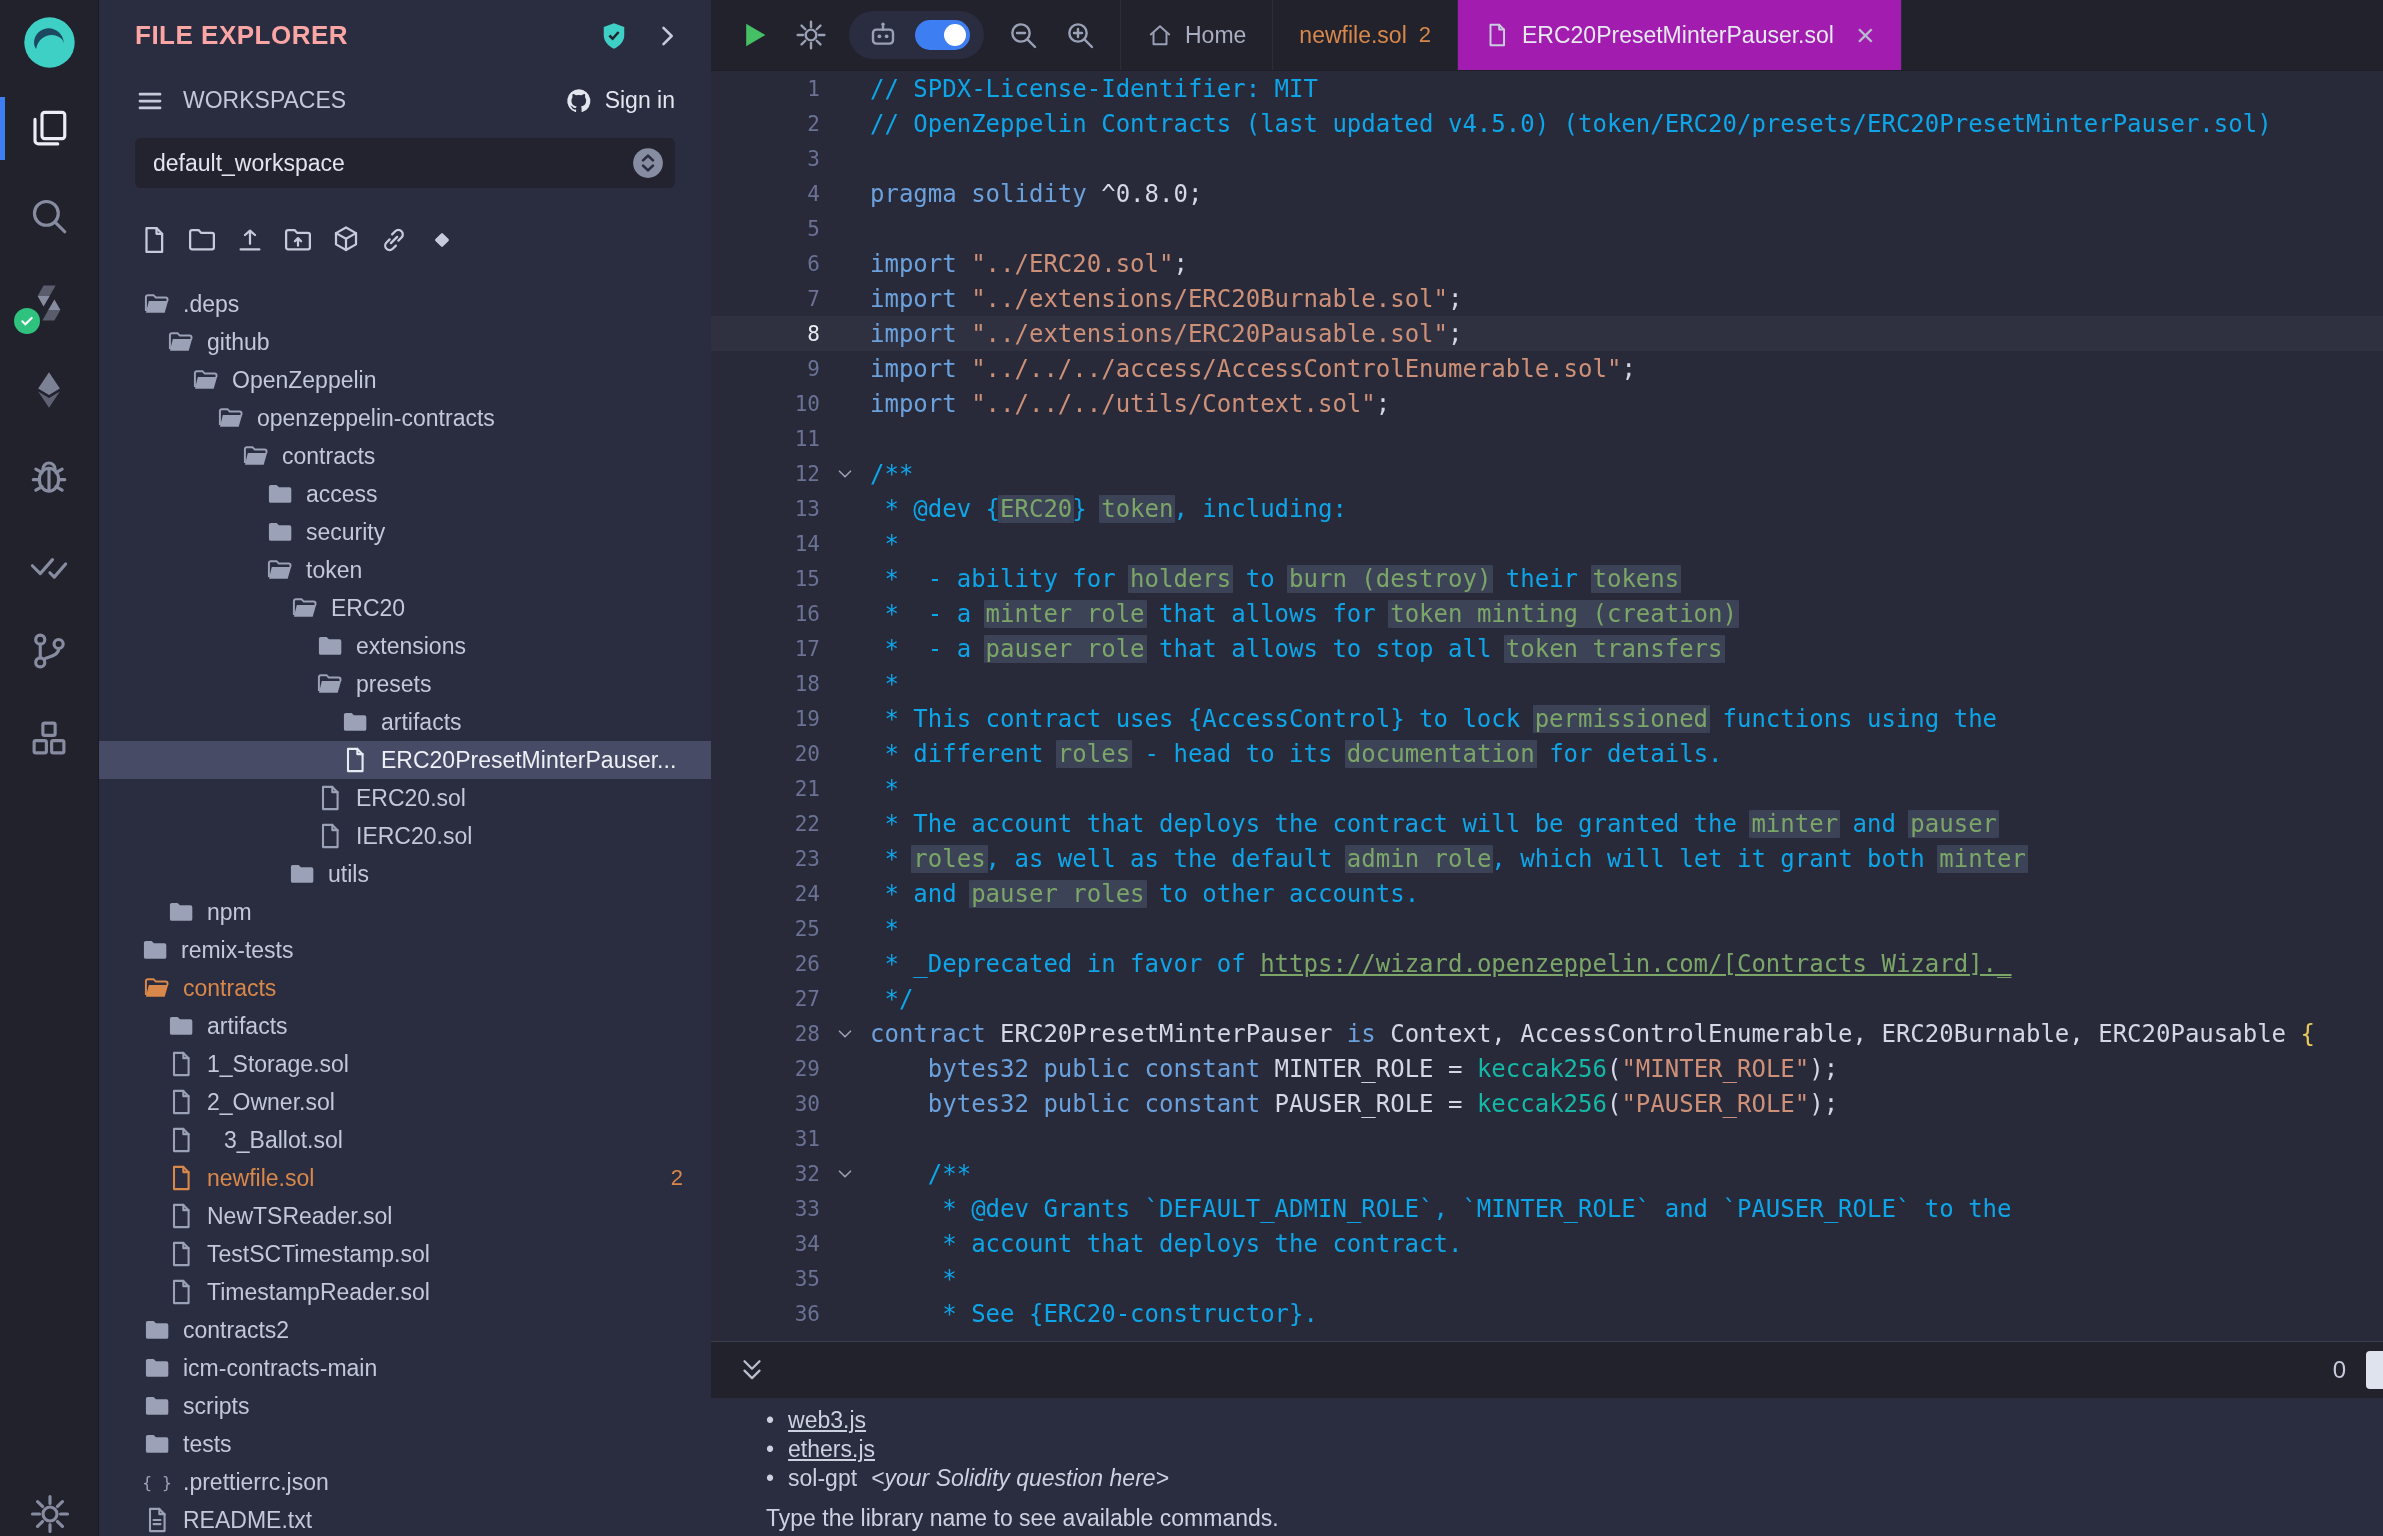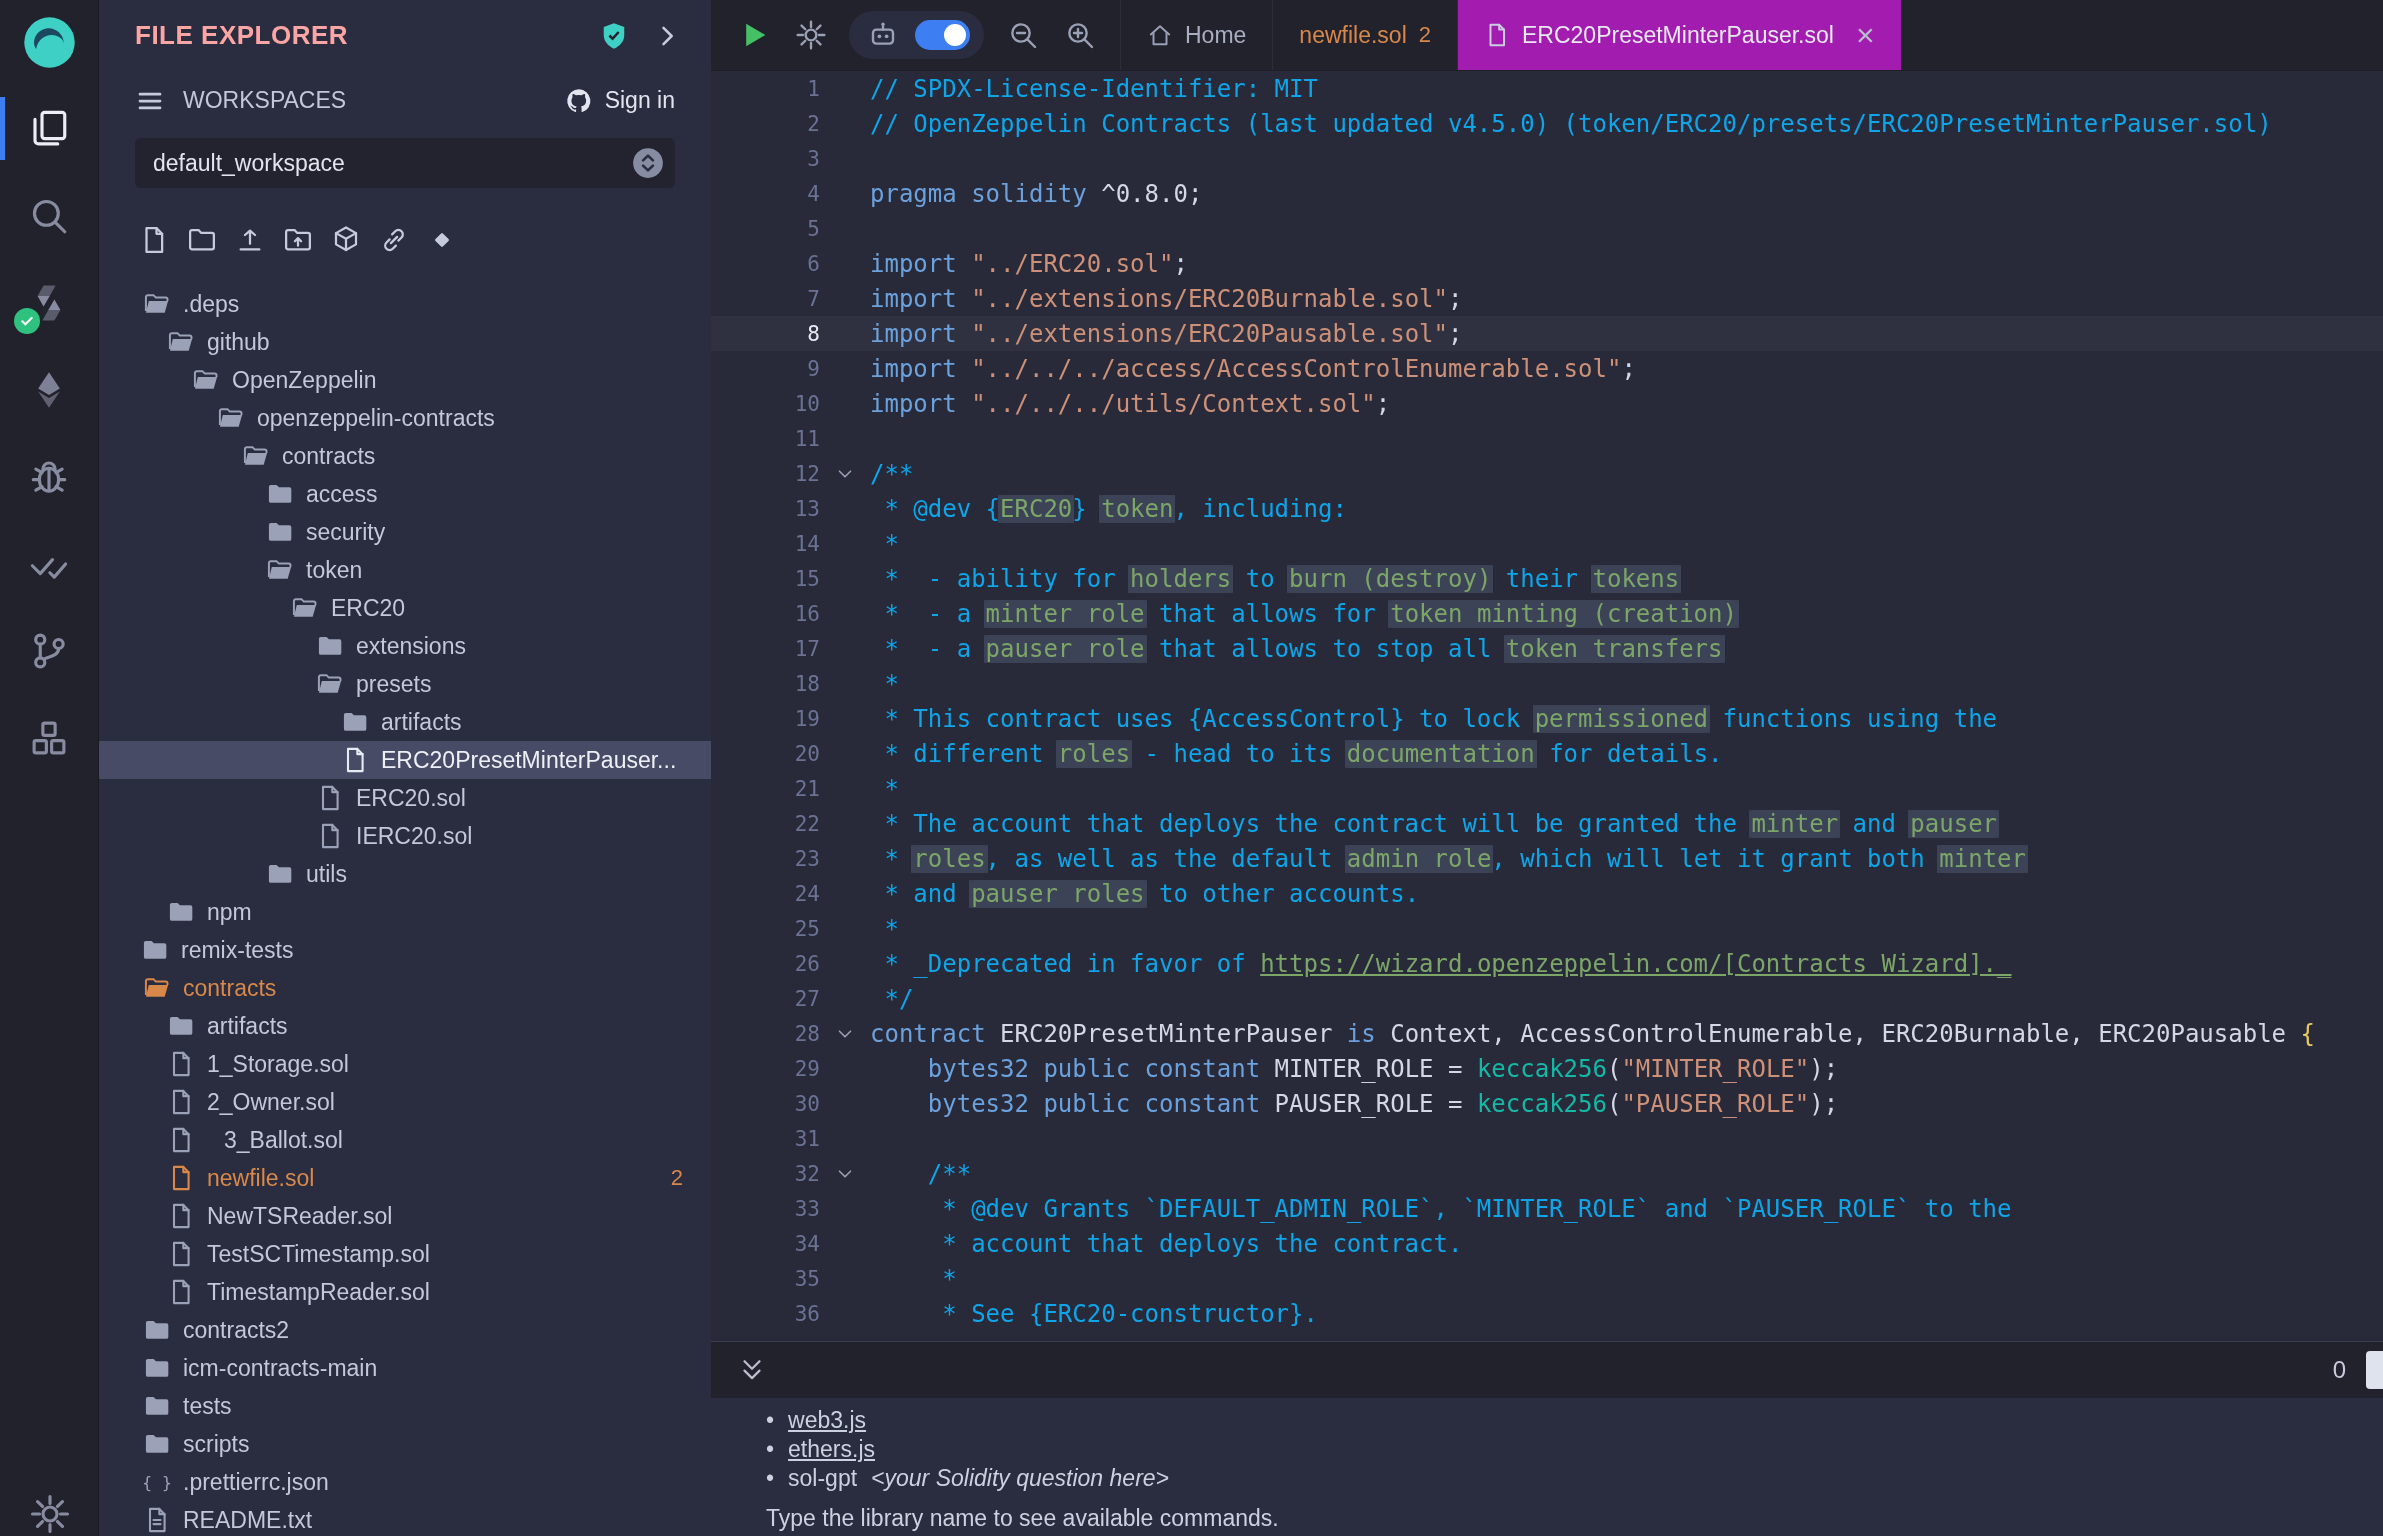--- a/index.html
+++ b/index.html
@@ -334,21 +334,21 @@
             </svg></span>
           <span class="t-label">ERC20.sol</span>
         </div>
         <div class="tree-row" style="padding-left: 217px;">
           <span class="t-icon"><svg viewBox="0 0 24 24">
               <path d="M6 2.5h8L18.5 7v14.5H6z" fill="none" stroke="currentColor" stroke-width="1.8" stroke-linecap="round" stroke-linejoin="round"></path>
               <path d="M14 2.5V7h4.5" fill="none" stroke="currentColor" stroke-width="1.8" stroke-linecap="round" stroke-linejoin="round"></path>
             </svg></span>
           <span class="t-label">IERC20.sol</span>
         </div>
-        <div class="tree-row" style="padding-left: 167px;">
+        <div class="tree-row" style="padding-left: 167px; margin-left: 22px;">
           <span class="t-icon"><svg viewBox="0 0 24 24">
               <path d="M2.5 5.8c0-.9.7-1.6 1.6-1.6h5l2 2.1h9a1.6 1.6 0 011.6 1.6V18a1.6 1.6 0 01-1.6 1.6H4.1A1.6 1.6 0 012.5 18z" fill="currentColor"></path>
             </svg></span>
           <span class="t-label">utils</span>
         </div>
         <div class="tree-row" style="padding-left: 68px;">
           <span class="t-icon"><svg viewBox="0 0 24 24">
               <path d="M2.5 5.8c0-.9.7-1.6 1.6-1.6h5l2 2.1h9a1.6 1.6 0 011.6 1.6V18a1.6 1.6 0 01-1.6 1.6H4.1A1.6 1.6 0 012.5 18z" fill="currentColor"></path>
             </svg></span>
           <span class="t-label">npm</span>
@@ -431,27 +431,27 @@
         <div class="tree-row" style="padding-left: 44px;">
           <span class="t-icon"><svg viewBox="0 0 24 24">
               <path d="M2.5 5.8c0-.9.7-1.6 1.6-1.6h5l2 2.1h9a1.6 1.6 0 011.6 1.6V18a1.6 1.6 0 01-1.6 1.6H4.1A1.6 1.6 0 012.5 18z" fill="currentColor"></path>
             </svg></span>
           <span class="t-label">icm-contracts-main</span>
         </div>
         <div class="tree-row" style="padding-left: 44px;">
           <span class="t-icon"><svg viewBox="0 0 24 24">
               <path d="M2.5 5.8c0-.9.7-1.6 1.6-1.6h5l2 2.1h9a1.6 1.6 0 011.6 1.6V18a1.6 1.6 0 01-1.6 1.6H4.1A1.6 1.6 0 012.5 18z" fill="currentColor"></path>
             </svg></span>
+          <span class="t-label">scripts</span>
+        </div>
+        <div class="tree-row" style="padding-left: 44px;">
+          <span class="t-icon"><svg viewBox="0 0 24 24">
+              <path d="M2.5 5.8c0-.9.7-1.6 1.6-1.6h5l2 2.1h9a1.6 1.6 0 011.6 1.6V18a1.6 1.6 0 01-1.6 1.6H4.1A1.6 1.6 0 012.5 18z" fill="currentColor"></path>
+            </svg></span>
           <span class="t-label">tests</span>
-        </div>
-        <div class="tree-row" style="padding-left: 44px;">
-          <span class="t-icon"><svg viewBox="0 0 24 24">
-              <path d="M2.5 5.8c0-.9.7-1.6 1.6-1.6h5l2 2.1h9a1.6 1.6 0 011.6 1.6V18a1.6 1.6 0 01-1.6 1.6H4.1A1.6 1.6 0 012.5 18z" fill="currentColor"></path>
-            </svg></span>
-          <span class="t-label">scripts</span>
         </div>
         <div class="tree-row" style="padding-left: 44px;">
           <span class="t-icon"><svg viewBox="0 0 24 24">
               <text x="12" y="17" text-anchor="middle" font-size="14" fill="currentColor" font-family="DejaVu Sans Mono, monospace">{ }</text>
             </svg></span>
           <span class="t-label">.prettierrc.json</span>
         </div>
         <div class="tree-row" style="padding-left: 44px;">
           <span class="t-icon"><svg viewBox="0 0 24 24">
               <path d="M6 2.5h8L18.5 7v14.5H6z" fill="none" stroke="currentColor" stroke-width="1.8" stroke-linecap="round" stroke-linejoin="round"></path>

